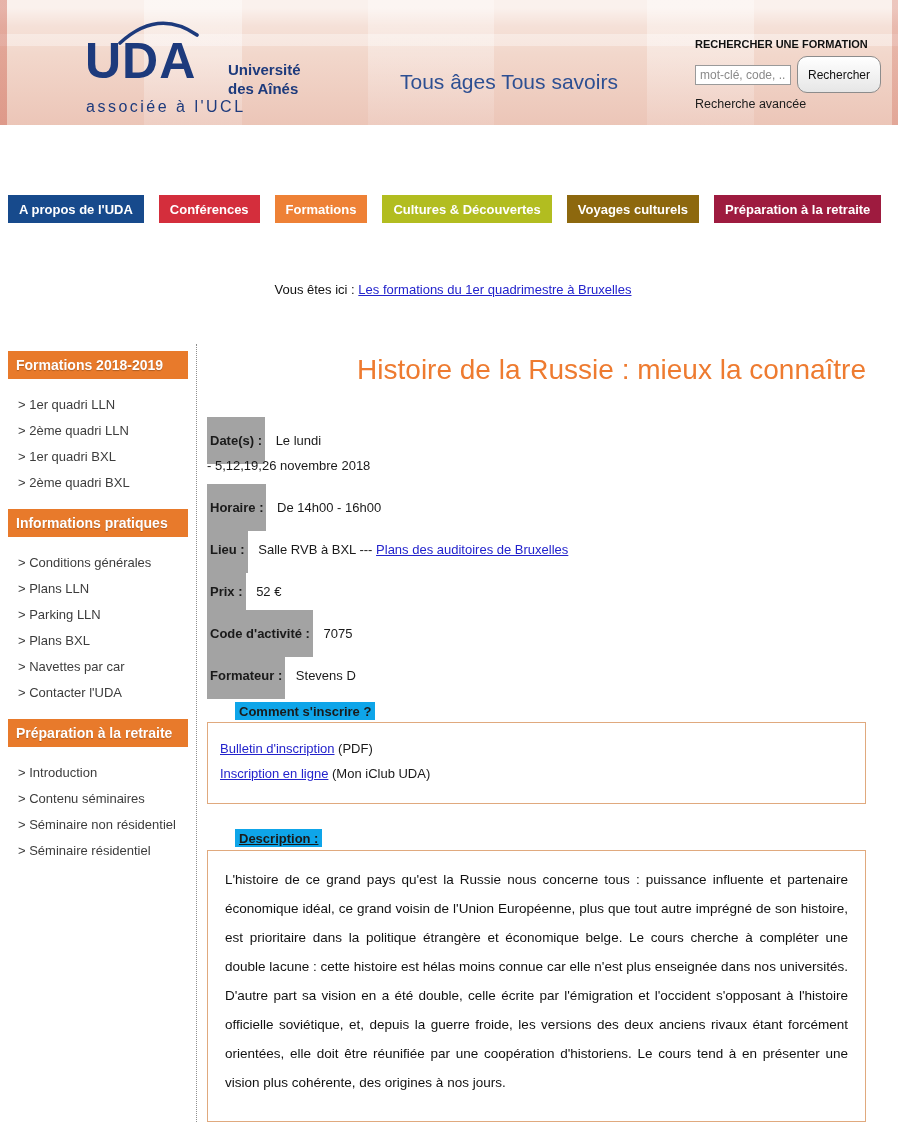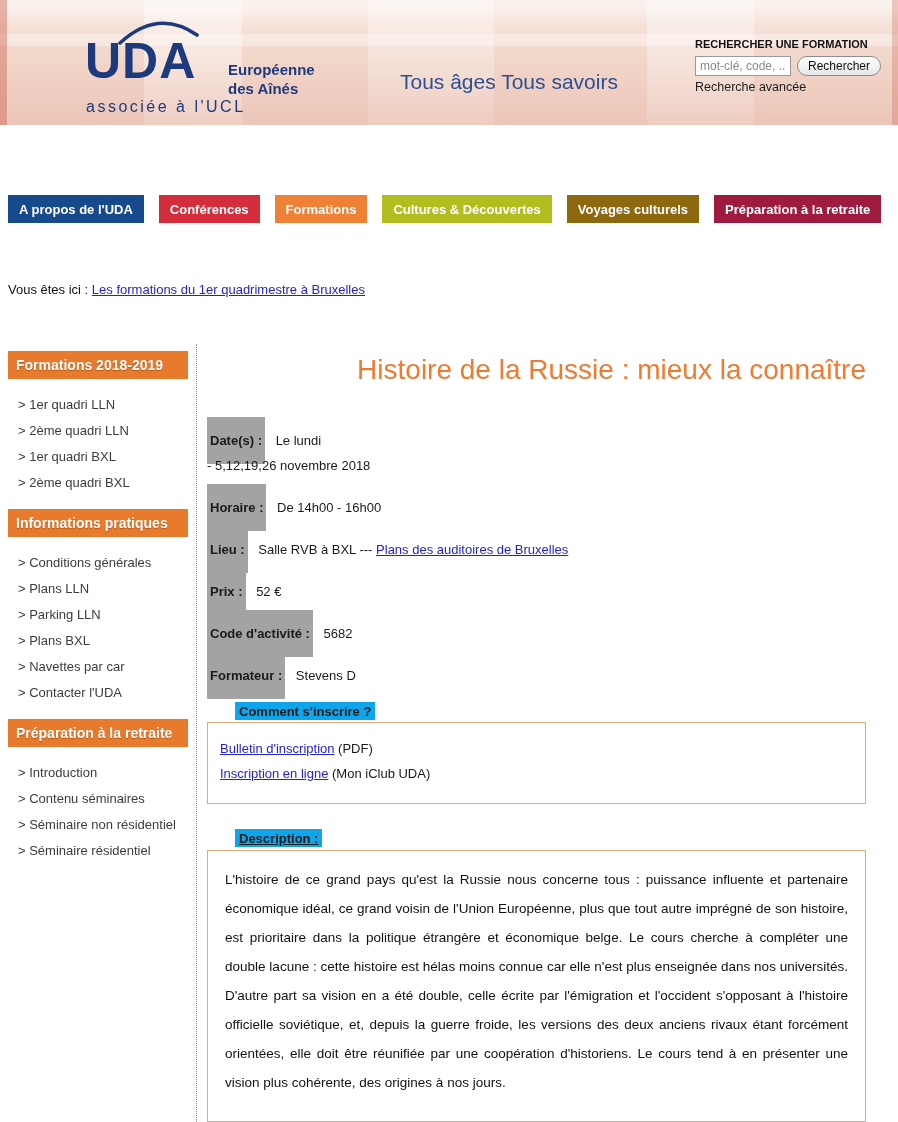--- a/index.html
+++ b/index.html
@@ -25,36 +25,36 @@
   .logo-acronym { font-size:50px; font-weight:bold; letter-spacing:1px; line-height:1; display:inline-block; }
   .logo-name { position:absolute; left:143px; top:24px; font-size:15px; font-weight:600; line-height:19px; white-space:nowrap; }
   .logo-sub { position:absolute; left:1px; top:62px; font-size:16px; letter-spacing:2.5px; white-space:nowrap; }
   .tagline { position:absolute; left:400px; top:70px; font-size:21px; color:#2d4f92; white-space:nowrap; }
   .search-area { position:absolute; left:695px; top:38px; width:185px; }
   .search-label { font-size:11px; font-weight:bold; color:#111; white-space:nowrap; margin-bottom:6px; }
   .search-row { display:flex; align-items:center; gap:6px; }
   .search-input { width:96px; height:20px; border:1px solid #9a9a9a; font-size:12px; padding:0 4px; background:#fff; font-family:"Liberation Sans",sans-serif; }
   .search-input::placeholder { color:#8a8a8a; }
   .search-button {
-    height:20px; padding:0 10px; font-size:12px; color:#111;
+    height:37px; padding:0 10px; font-size:12px; color:#111;
     border:1px solid #8c8c8c; border-radius:10px;
     background:linear-gradient(#ffffff,#e6e6e6); cursor:pointer;
     font-family:"Liberation Sans",sans-serif;
   }
   .search-advanced { margin-top:4px; font-size:12.5px; color:#1c1c1c; cursor:pointer; }
 
   
   .mainnav { margin:70px 0 0 8px; height:30px; white-space:nowrap; }
   .navbtn {
     display:inline-block; color:#fff; font-size:13px; font-weight:bold;
     padding:8px 11px 7px; margin-right:15px; cursor:pointer; text-decoration:none; line-height:1;
   }
 
   
-  .breadcrumb { margin:57px 0 0 8px; font-size:13px; color:#111; }
+  .breadcrumb { margin:57px 0 0 8px; font-size:13px; color:#111;text-align:center; }
   .link, .bc-link { color:#2323cc; text-decoration:underline; cursor:pointer; }
 
   
   .content-row { display:flex; align-items:stretch; margin-top:47px; padding-left:8px; }
   .sidebar { width:180px; flex:0 0 180px; padding-top:7px; }
   .side-sec { margin-bottom:13px; }
   .side-head {
     background:#e87a2b; color:#fff; font-size:14px; font-weight:bold;
     padding:6px 8px; text-shadow:0 1px 1px rgba(0,0,0,.25); margin-bottom:13px;
   }
@@ -84,21 +84,21 @@
 </style>
 </head>
 <body>
 
 <header class="banner">
   <div class="logo">
     <svg class="logo-arc" viewBox="0 0 82 30">
       <path d="M2,27 Q40,-8 79,19" fill="none" stroke="#1d3a7c" stroke-width="3.6" stroke-linecap="round"></path>
     </svg>
     <span class="logo-acronym">UDA</span>
-    <span class="logo-name"><span>Européenne</span><br><span>des Aînés</span></span>
+    <span class="logo-name"><span>Université</span><br><span>des Aînés</span></span>
     <div class="logo-sub">associée à l'UCL</div>
   </div>
 
   <div class="tagline">Tous âges Tous savoirs</div>
 
   <div class="search-area">
     <div class="search-label">RECHERCHER UNE FORMATION</div>
     <div class="search-row">
       <input class="search-input" type="text" placeholder="mot-clé, code, ..." style="">
       <button class="search-button">Rechercher</button>
@@ -161,21 +161,21 @@
       <a class="link">Plans des auditoires de Bruxelles</a>
     </div>
 
     <div class="detail">
       <span class="dlabel">Prix :</span>
       <span class="dvalue">52 €</span>
     </div>
 
     <div class="detail">
       <span class="dlabel">Code d'activité :</span>
-      <span class="dvalue">5682</span>
+      <span class="dvalue">7075</span>
     </div>
 
     <div class="detail">
       <span class="dlabel">Formateur :</span>
       <span class="dvalue">Stevens D</span>
     </div>
 
     <div class="sec-head insc-head">Comment s'inscrire ?</div>
     <div class="box insc-box" id="insc-box">
         <div class="insc-line"><a class="link">Bulletin d'inscription</a> (PDF)</div>

